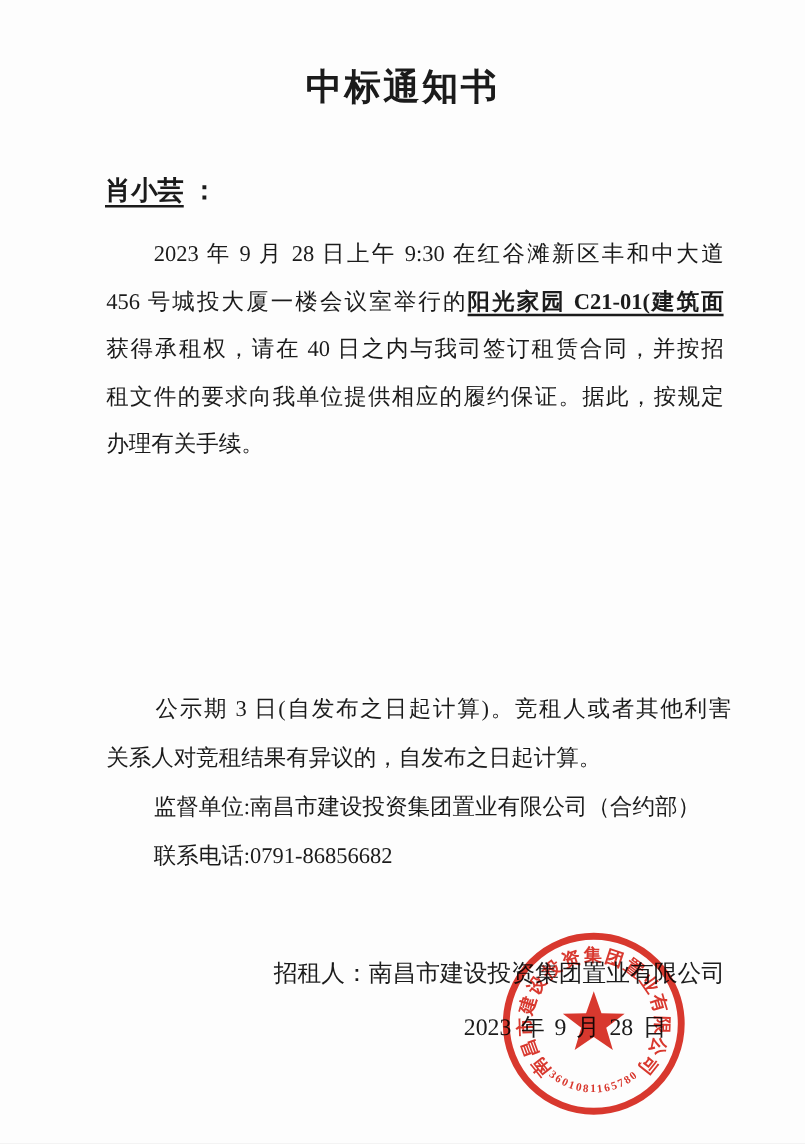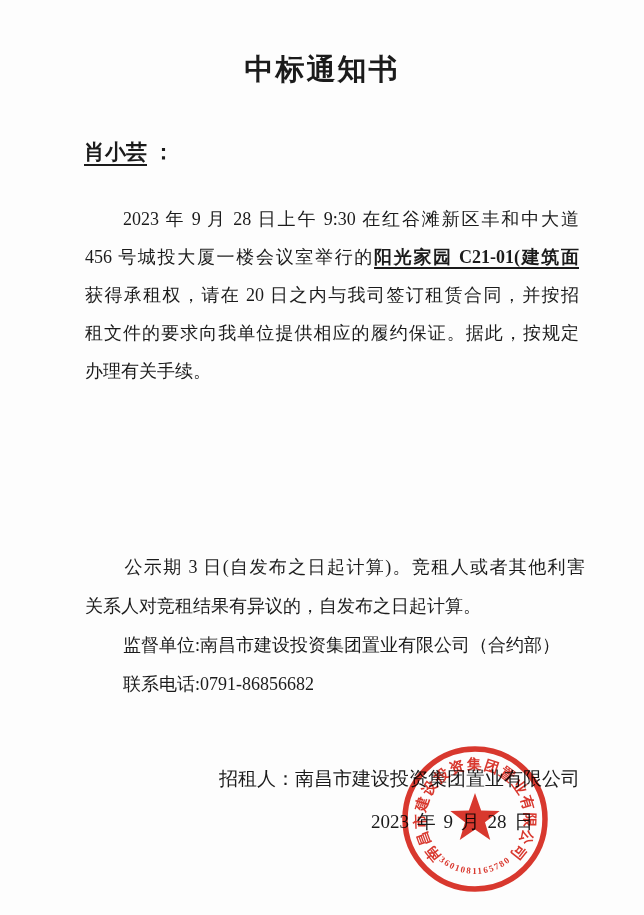--- a/index.html
+++ b/index.html
@@ -8,21 +8,21 @@
     background:#fdfdfd;overflow:hidden;color:#1b1b1b;
     font-family:"Liberation Serif","DejaVu Serif",serif;
   }
   .doc-title{
     position:absolute;top:50px;left:0;right:0;text-align:center;
     font-size:29px;font-weight:700;letter-spacing:2px;
   }
   .recipient{position:absolute;left:84px;top:138px;font-size:21px;font-weight:700;}
   .recipient .rname{text-decoration:underline;text-underline-offset:5px;text-decoration-thickness:2px;}
   .recipient .rcolon{margin-left:6px;}
-  .body-block{position:absolute;left:85px;top:200px;width:494px;}
+  .body-block{position:absolute;left:85px;top:184px;width:494px;}
   .notice-block{position:absolute;left:85px;top:548px;width:500px;}
   .tline{line-height:38px;height:38px;font-size:18px;overflow:hidden;}
   .notice-block .tline{line-height:39px;height:39px;}
   .tline.fill{text-align:justify;text-align-last:justify;}
   .indent{display:inline-block;width:38px;}
   .bu{font-weight:700;text-decoration:underline;text-underline-offset:4px;text-decoration-thickness:1.5px;}
   .result-line{position:absolute;left:88px;top:452px;font-size:20px;font-weight:700;white-space:pre;}
   .result-line .rvalue{text-decoration:underline;text-underline-offset:5px;text-decoration-thickness:1.5px;}
   .lessor-line{position:absolute;left:219px;top:766px;font-size:19px;}
   .date-line{position:absolute;left:371px;top:809px;font-size:19px;word-spacing:3px;}
@@ -41,21 +41,21 @@
 
   <div class="doc-title">中标通知书</div>
 
   <div class="recipient">
     <span class="rname">肖小芸</span><span class="rcolon">：</span>
   </div>
 
   <div class="body-block">
       <div class="tline fill"><span class="indent"></span><span class="nrm">2023 年 9 月 28 日上午 9:30 在红谷滩新区丰和中大道</span></div>
       <div class="tline fill"><span class="nrm">456 号城投大厦一楼会议室举行的</span><span class="bu">阳光家园 C21-01(建筑面</span></div>
-      <div class="tline fill"><span class="nrm">获得承租权，请在 20 日之内与我司签订租赁合同，并按招</span></div>
+      <div class="tline fill"><span class="nrm">获得承租权，请在 40 日之内与我司签订租赁合同，并按招</span></div>
       <div class="tline fill"><span class="nrm">租文件的要求向我单位提供相应的履约保证。据此，按规定</span></div>
       <div class="tline"><span class="nrm">办理有关手续。</span></div>
     </div>
 
 
   <div class="notice-block">
       <div class="tline fill"><span class="indent"></span><span class="nrm">公示期 3 日(自发布之日起计算)。竞租人或者其他利害</span></div>
       <div class="tline"><span class="nrm">关系人对竞租结果有异议的，自发布之日起计算。</span></div>
       <div class="tline"><span class="indent"></span><span class="nrm">监督单位:南昌市建设投资集团置业有限公司（合约部）</span></div>
       <div class="tline"><span class="indent"></span><span class="nrm">联系电话:0791-86856682</span></div>

